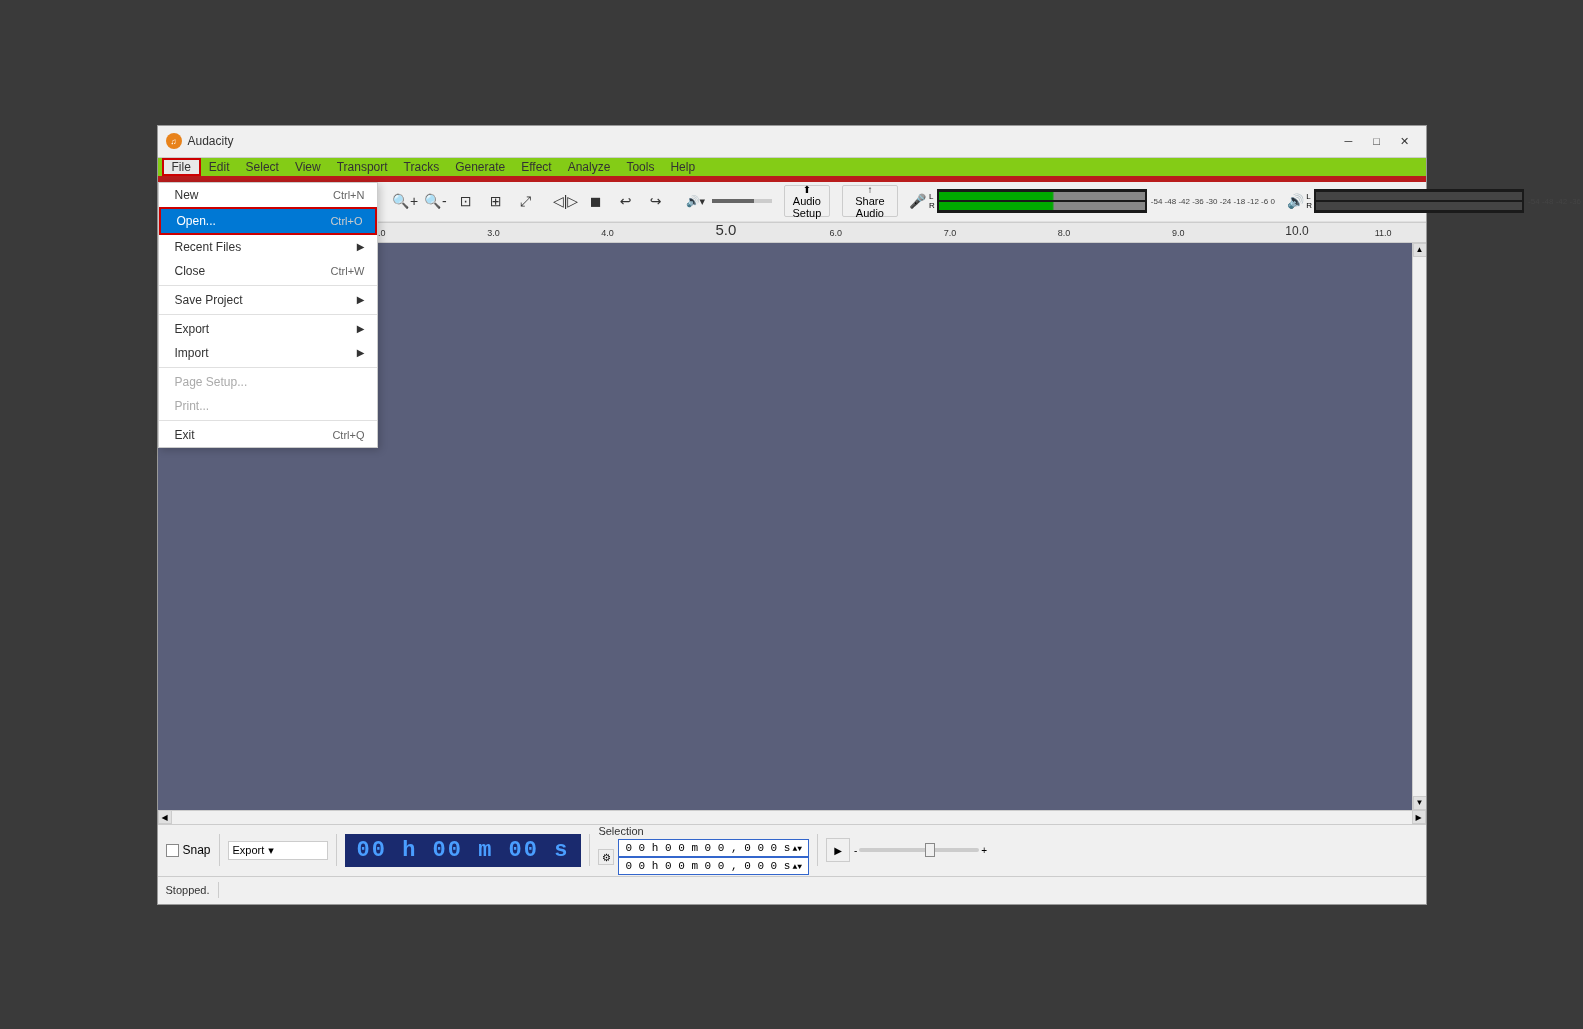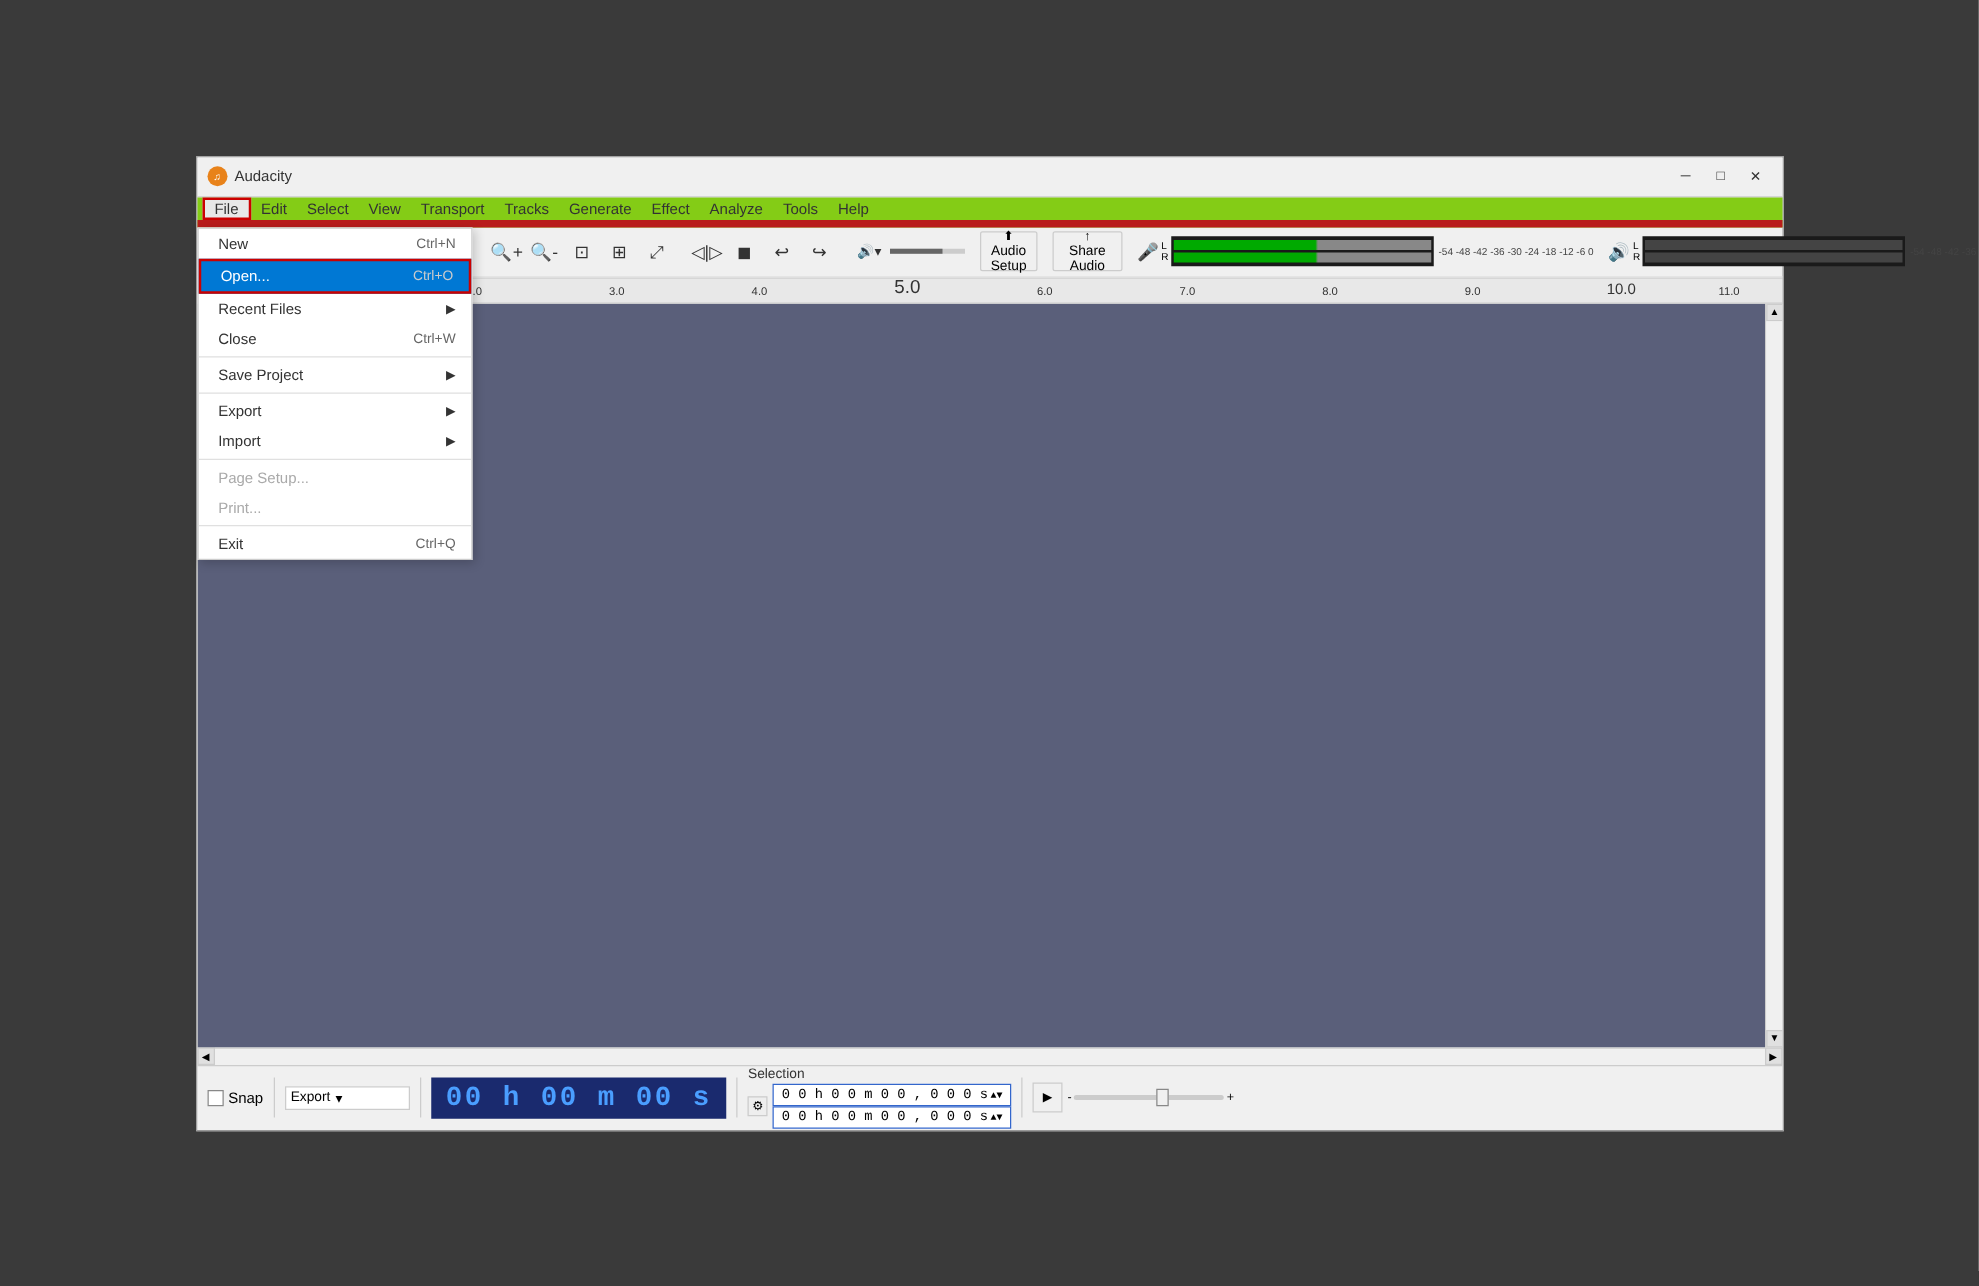--- a/index.html
+++ b/index.html
@@ -653,13 +653,17 @@
       <div class="speed-slider">
         <span style="font-size:10px;">-</span>
         <div class="slider-track">
           <div class="slider-thumb"></div>
         </div>
         <span style="font-size:10px;">+</span>
       </div>
     </div>
   </div>
 
+  <div class="status-bar">
+    <span>Stopped.</span>
+    <div class="status-divider"></div>
+  </div>
 </div>
 
 </body></html>

